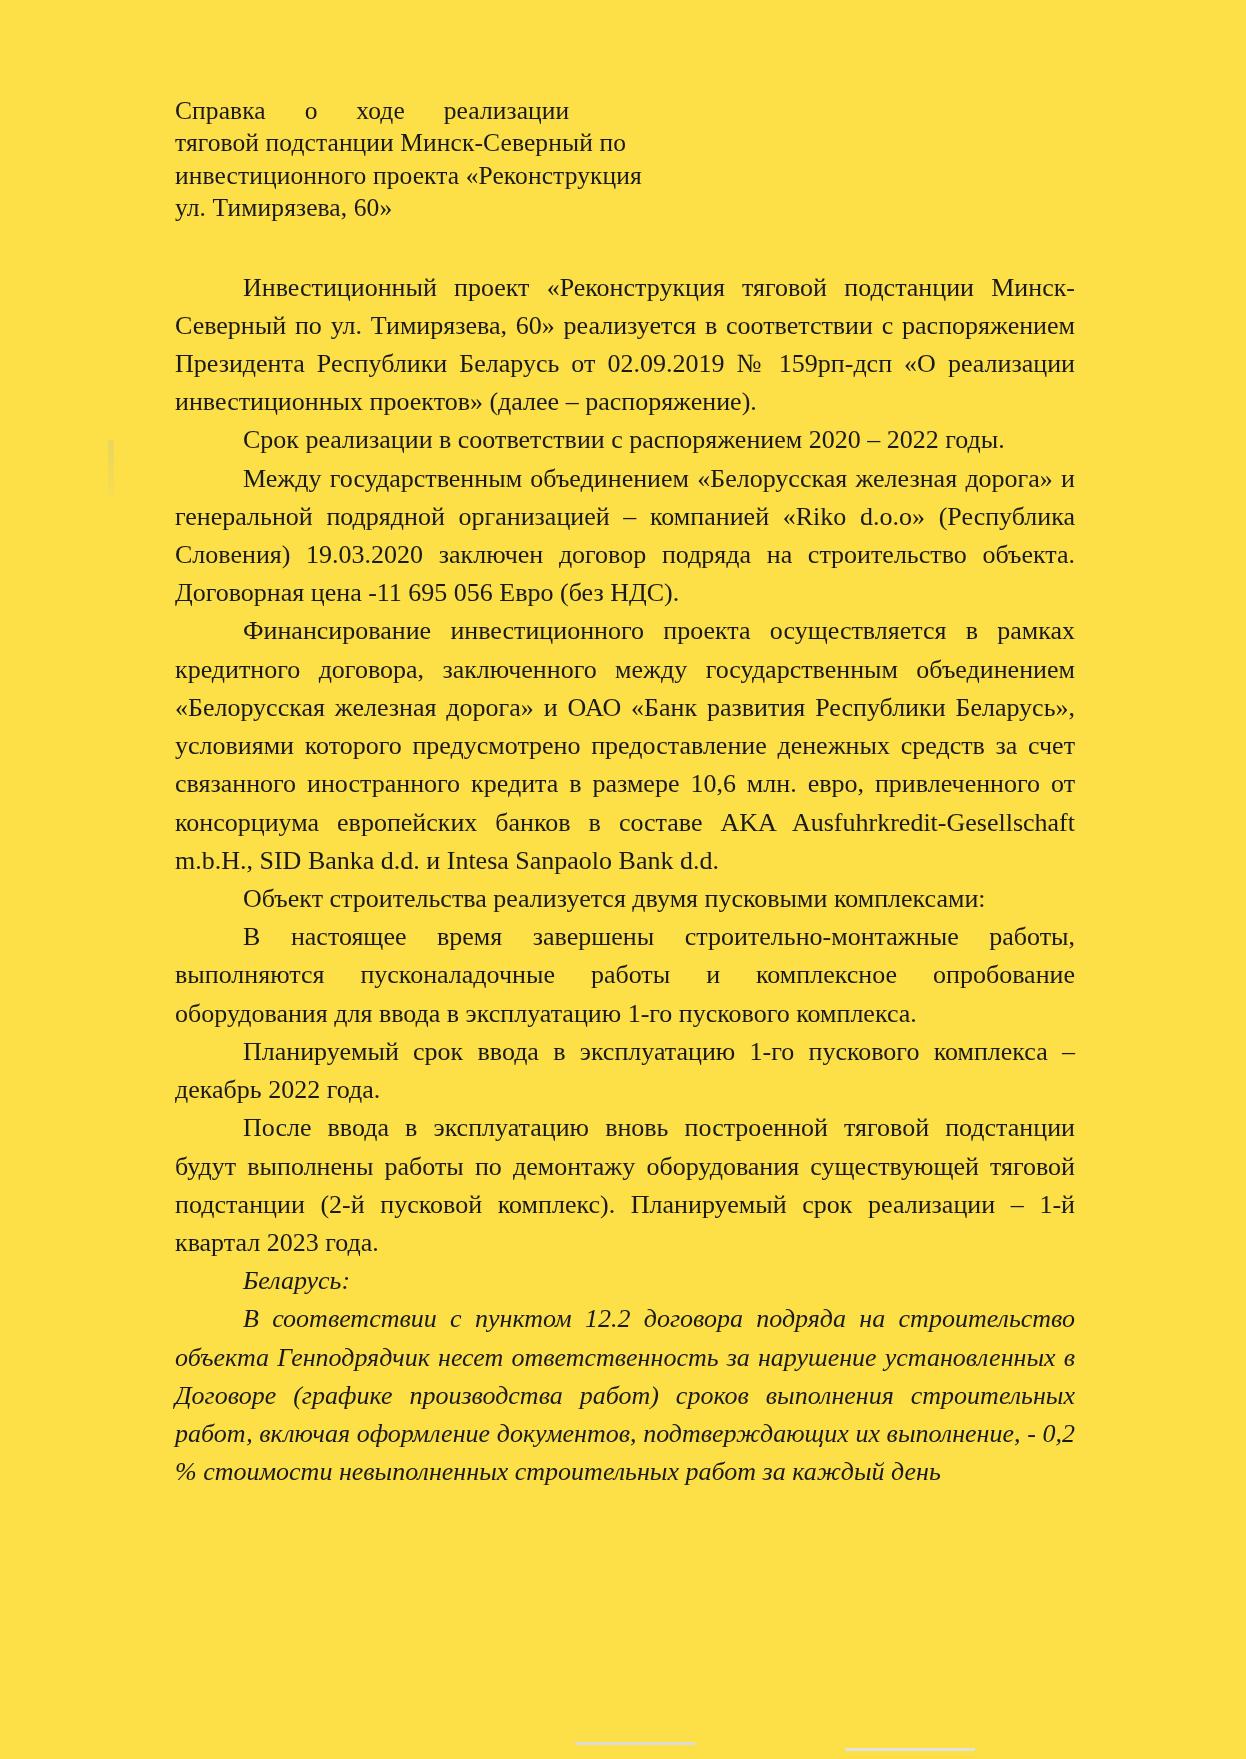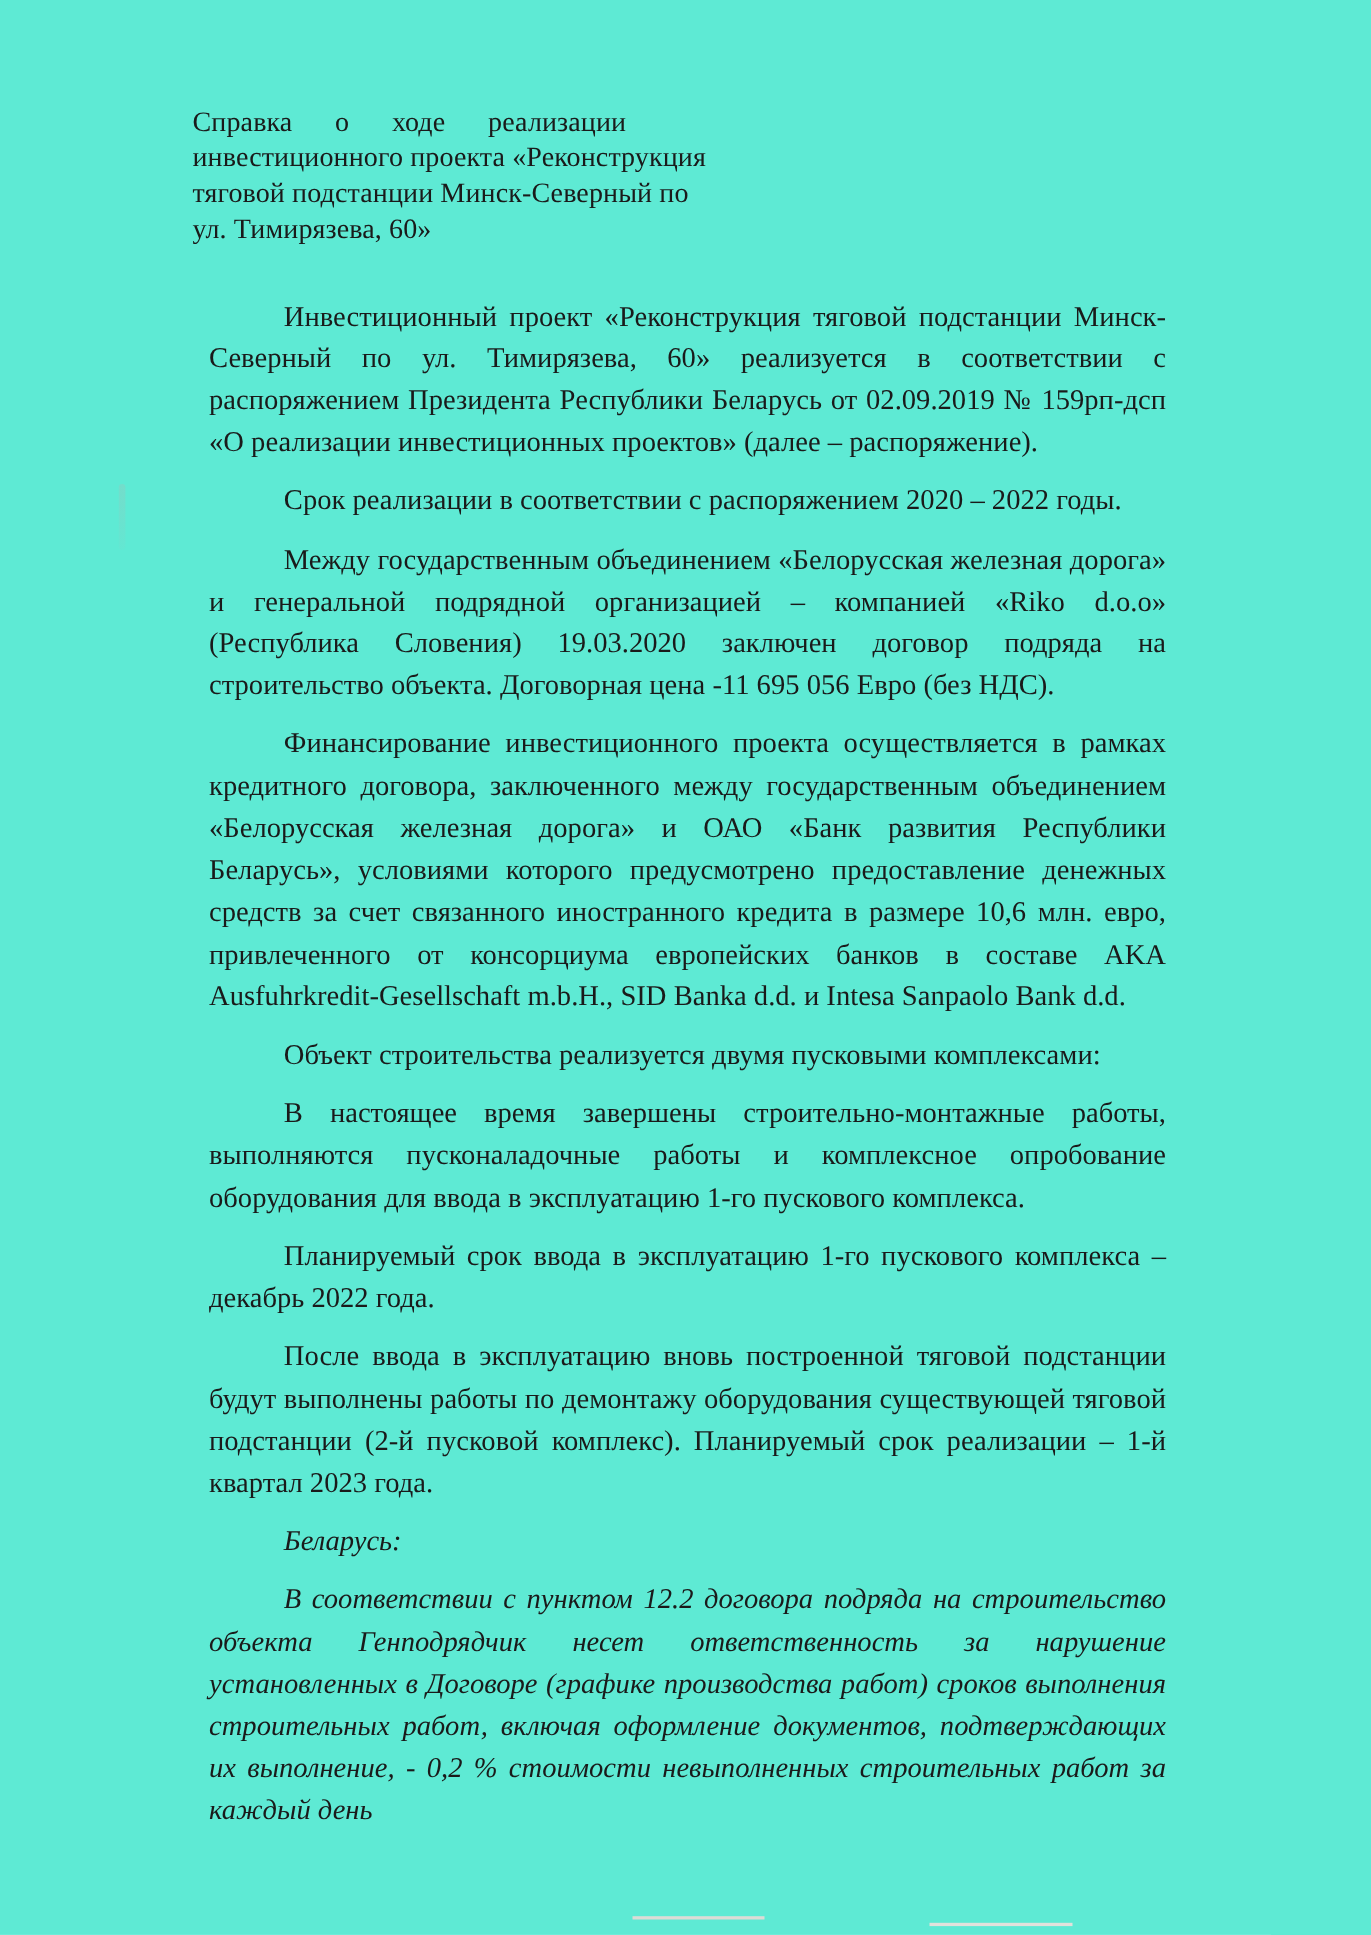--- a/index.html
+++ b/index.html
@@ -12,21 +12,21 @@
     height: 1759px;
     position: relative;
     font-family: "Liberation Serif", serif;
     color: #1a1a1a;
   }
   .page {
     position: absolute;
     top: 0; left: 0;
     width: 1246px;
     height: 1759px;
-    background: #5eead4;
+    background: #fde047;
     overflow: hidden;
   }
   .content {
     position: absolute;
     left: 175px;
     top: 95px;
     width: 900px;
   }
   .title-block {
     width: 545px;
@@ -39,21 +39,21 @@
   .title-block div {
     white-space: pre-wrap;
   }
   .body-block {
     margin-top: 44px;
     font-size: 26px;
     line-height: 1.47;
     text-align: justify;
   }
   .body-block p {
-    margin: 15px;
+    margin: 0;
     text-indent: 68px;
     text-align: justify;
   }
   .italic {
     font-style: italic;
   }
   .footer-mark {
     position: absolute;
     left: 575px;
     top: 1742px;
@@ -83,22 +83,22 @@
 <body>
 
 <div class="page">
 
   <div class="edge-smudge"></div>
 
   <div class="content">
 
     <div class="title-block">
       <div>Справка      о      ходе      реализации</div>
+      <div>тяговой подстанции Минск-Северный по</div>
       <div>инвестиционного проекта «Реконструкция</div>
-      <div>тяговой подстанции Минск-Северный по</div>
       <div>ул. Тимирязева, 60»</div>
     </div>
 
     <div class="body-block">
       <p>Инвестиционный проект «Реконструкция тяговой подстанции Минск-Северный по ул. Тимирязева, 60» реализуется в соответствии с распоряжением Президента Республики Беларусь от 02.09.2019 № 159рп-дсп «О реализации инвестиционных проектов» (далее – распоряжение).</p>
       <p>Срок реализации в соответствии с распоряжением 2020 – 2022 годы.</p>
       <p>Между государственным объединением «Белорусская железная дорога» и генеральной подрядной организацией – компанией «Riko d.o.o» (Республика Словения) 19.03.2020 заключен договор подряда на строительство объекта. Договорная цена -11 695 056 Евро (без НДС).</p>
       <p>Финансирование инвестиционного проекта осуществляется в рамках кредитного договора, заключенного между государственным объединением «Белорусская железная дорога» и ОАО «Банк развития Республики Беларусь», условиями которого предусмотрено предоставление денежных средств за счет связанного иностранного кредита в размере 10,6 млн. евро, привлеченного от консорциума европейских банков в составе AKA Ausfuhrkredit-Gesellschaft m.b.H., SID Banka d.d. и Intesa Sanpaolo Bank d.d.</p>
       <p>Объект строительства реализуется двумя пусковыми комплексами:</p>
       <p>В настоящее время завершены строительно-монтажные работы, выполняются пусконаладочные работы и комплексное опробование оборудования для ввода в эксплуатацию 1-го пускового комплекса.</p>

